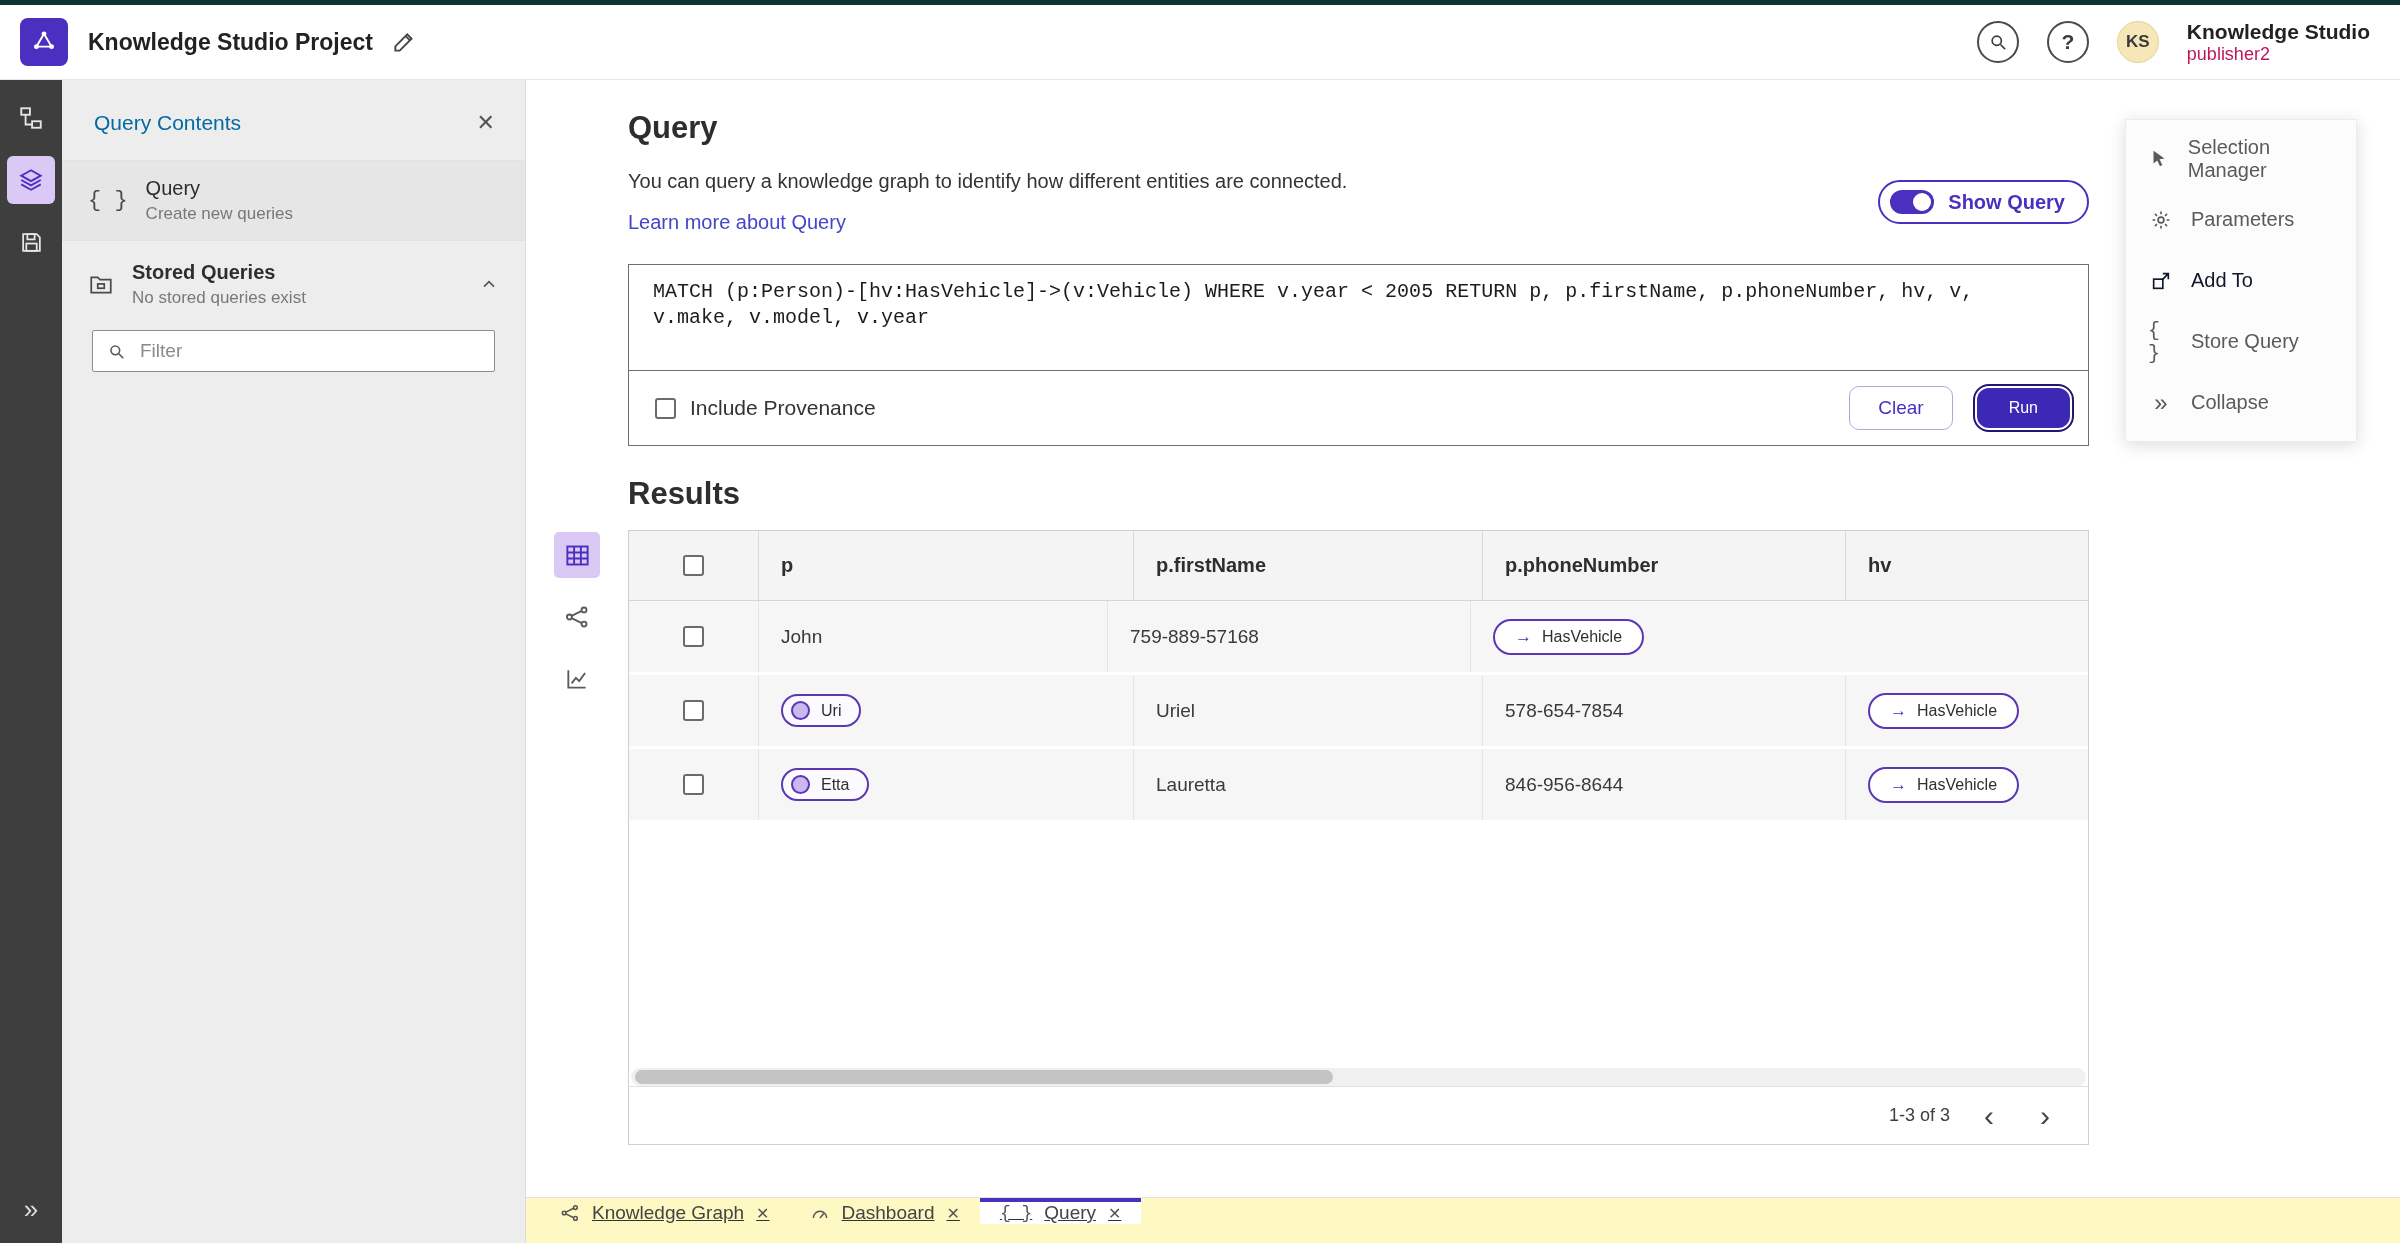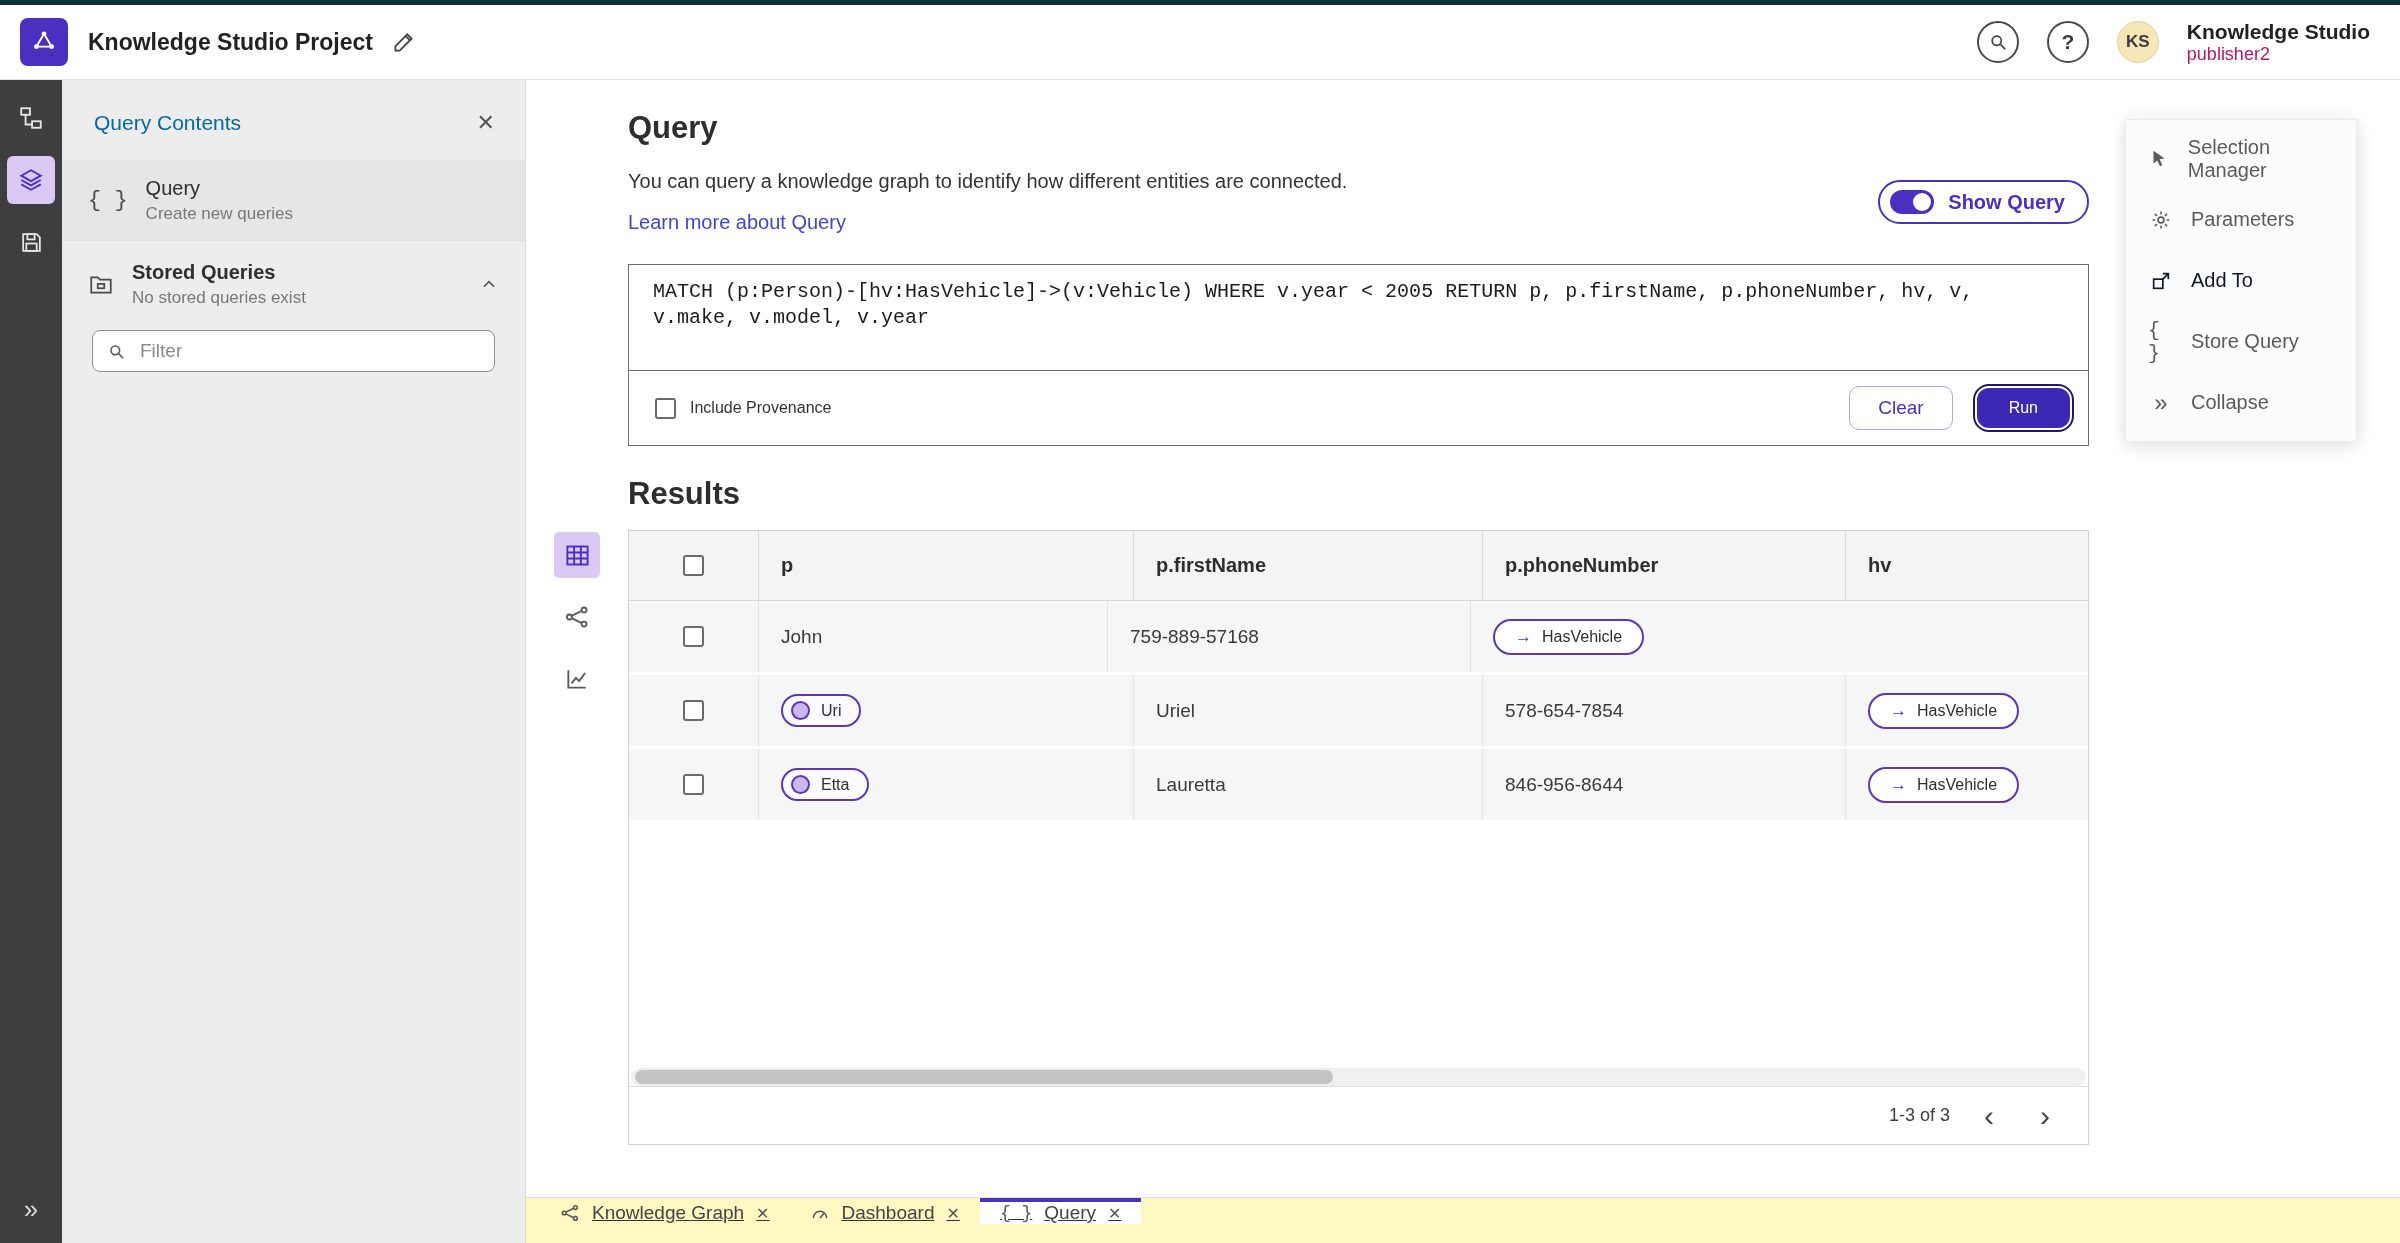--- a/index.html
+++ b/index.html
@@ -78,21 +78,21 @@
   .item-label{font-size:20px;color:#2e2e2e;}
   .item-sub{font-size:17px;color:#787878;margin-top:4px;}
   .stored-header{
     display:flex;align-items:center;gap:18px;padding:20px 26px 14px 26px;cursor:pointer;
   }
   .stored-header .grow{flex:1;}
   .stored-chevron{color:#555;}
   .filter-wrap{padding:8px 30px 20px 30px;}
   .filter-box{
     display:flex;align-items:center;gap:12px;background:#fff;border:1px solid #8f8f8f;
-    border-radius:8px;padding:12px 14px;height:42px;
+    border-radius:2px;padding:12px 14px;height:42px;
   }
   .filter-box input{
     border:none;outline:none;font-size:19px;color:#333;width:100%;background:transparent;
     font-family:"Liberation Sans",sans-serif;
   }
   .filter-box input::placeholder{color:#8a8a8a;}
   
   .main{flex:1;display:flex;flex-direction:column;position:relative;background:#fff;}
   .main-scroll{flex:1;padding:30px 0 0 102px;overflow:hidden;position:relative;}
   .content{width:1461px;}
@@ -114,21 +114,21 @@
   .show-query-label{font-size:20px;font-weight:700;color:var(--purple);}
   
   .query-box{border:1px solid #6e6e6e;margin-top:30px;background:#fff;}
   .query-input{
     display:block;width:100%;height:106px;border:none;border-bottom:1px solid #6e6e6e;
     resize:none;outline:none;padding:14px 24px;font-family:"Liberation Mono",monospace;
     font-size:20px;line-height:1.3;color:#1c1c1c;background:#fff;
   }
   .query-footer{display:flex;align-items:center;height:74px;padding:0 18px 0 26px;}
   .chk{width:21px;height:21px;border:2px solid #6b6b6b;border-radius:3px;background:#fff;cursor:pointer;flex:0 0 auto;}
-  .chk-label{font-size:16px;color:#333;margin-left:14px;}
+  .chk-label{font-size:21px;color:#333;margin-left:14px;}
   .footer-actions{margin-left:auto;display:flex;align-items:center;gap:24px;}
   .btn-clear{
     font-size:19px;color:var(--purple);background:#fff;border:1px solid #b3a6df;border-radius:10px;
     padding:10px 28px;cursor:pointer;font-family:Liberation Sans, sans-serif;
   }
   .btn-run{
     font-size:16px;color:#fff;background:var(--purple-deep);border:none;border-radius:12px;
     padding:11px 32px;cursor:pointer;outline:2px solid var(--purple-dark);outline-offset:2px;
     font-family:"Liberation Sans",sans-serif;
   }

